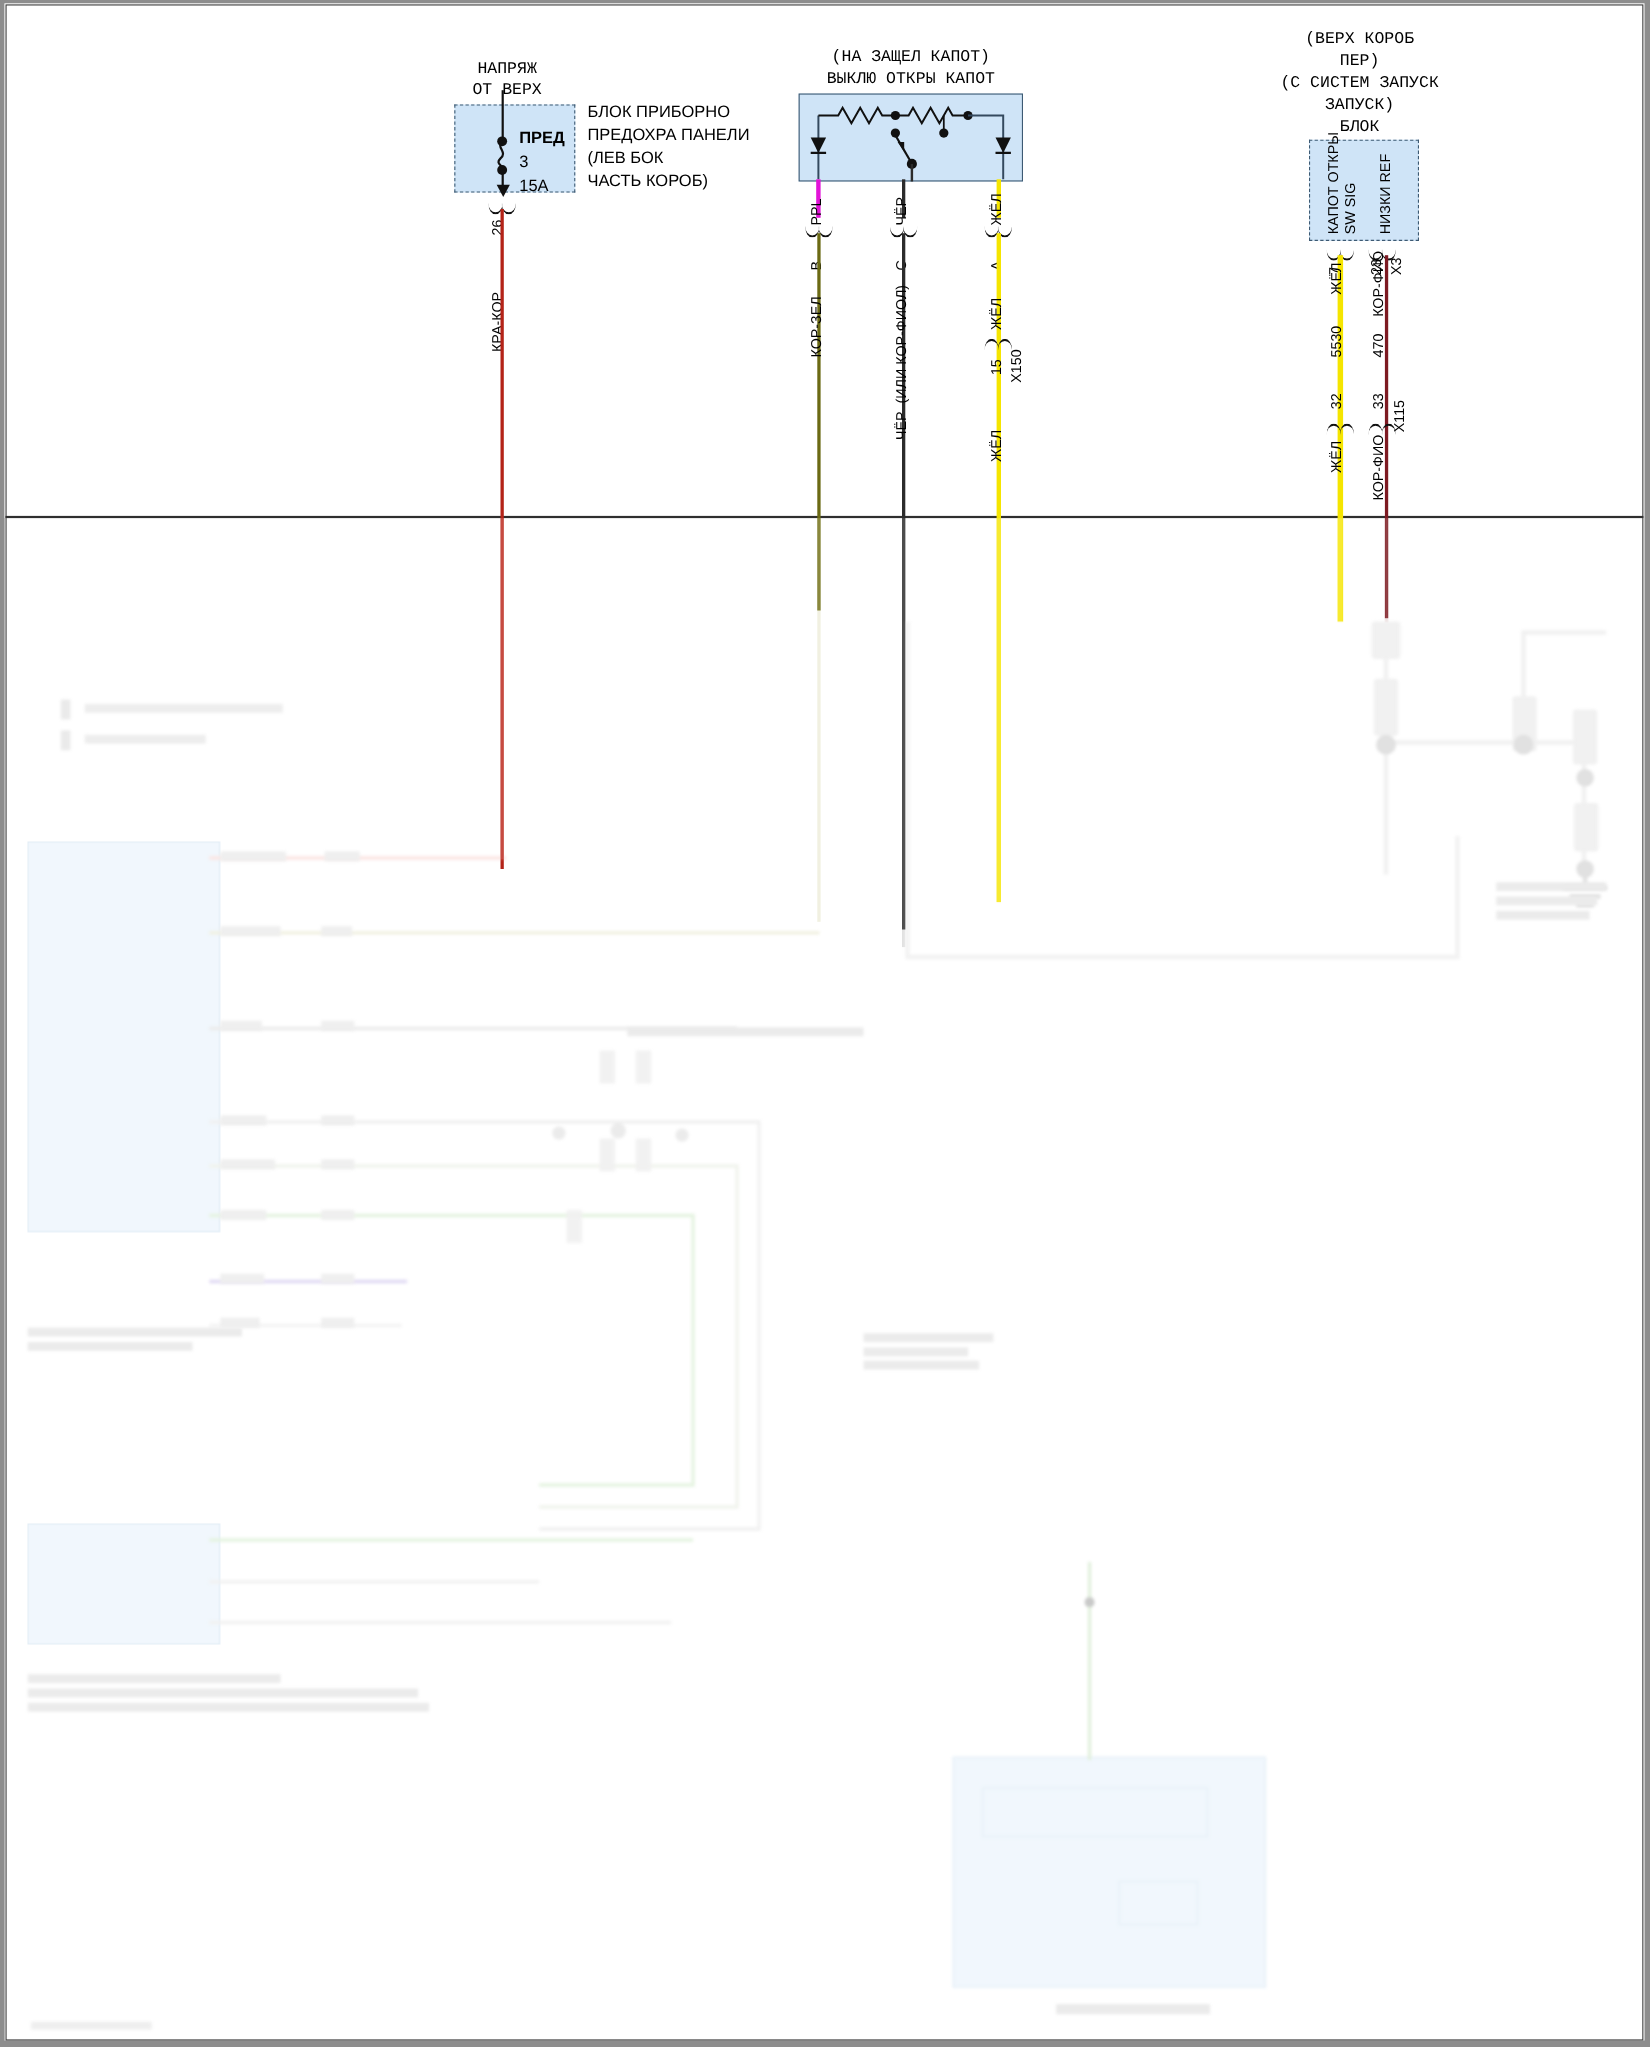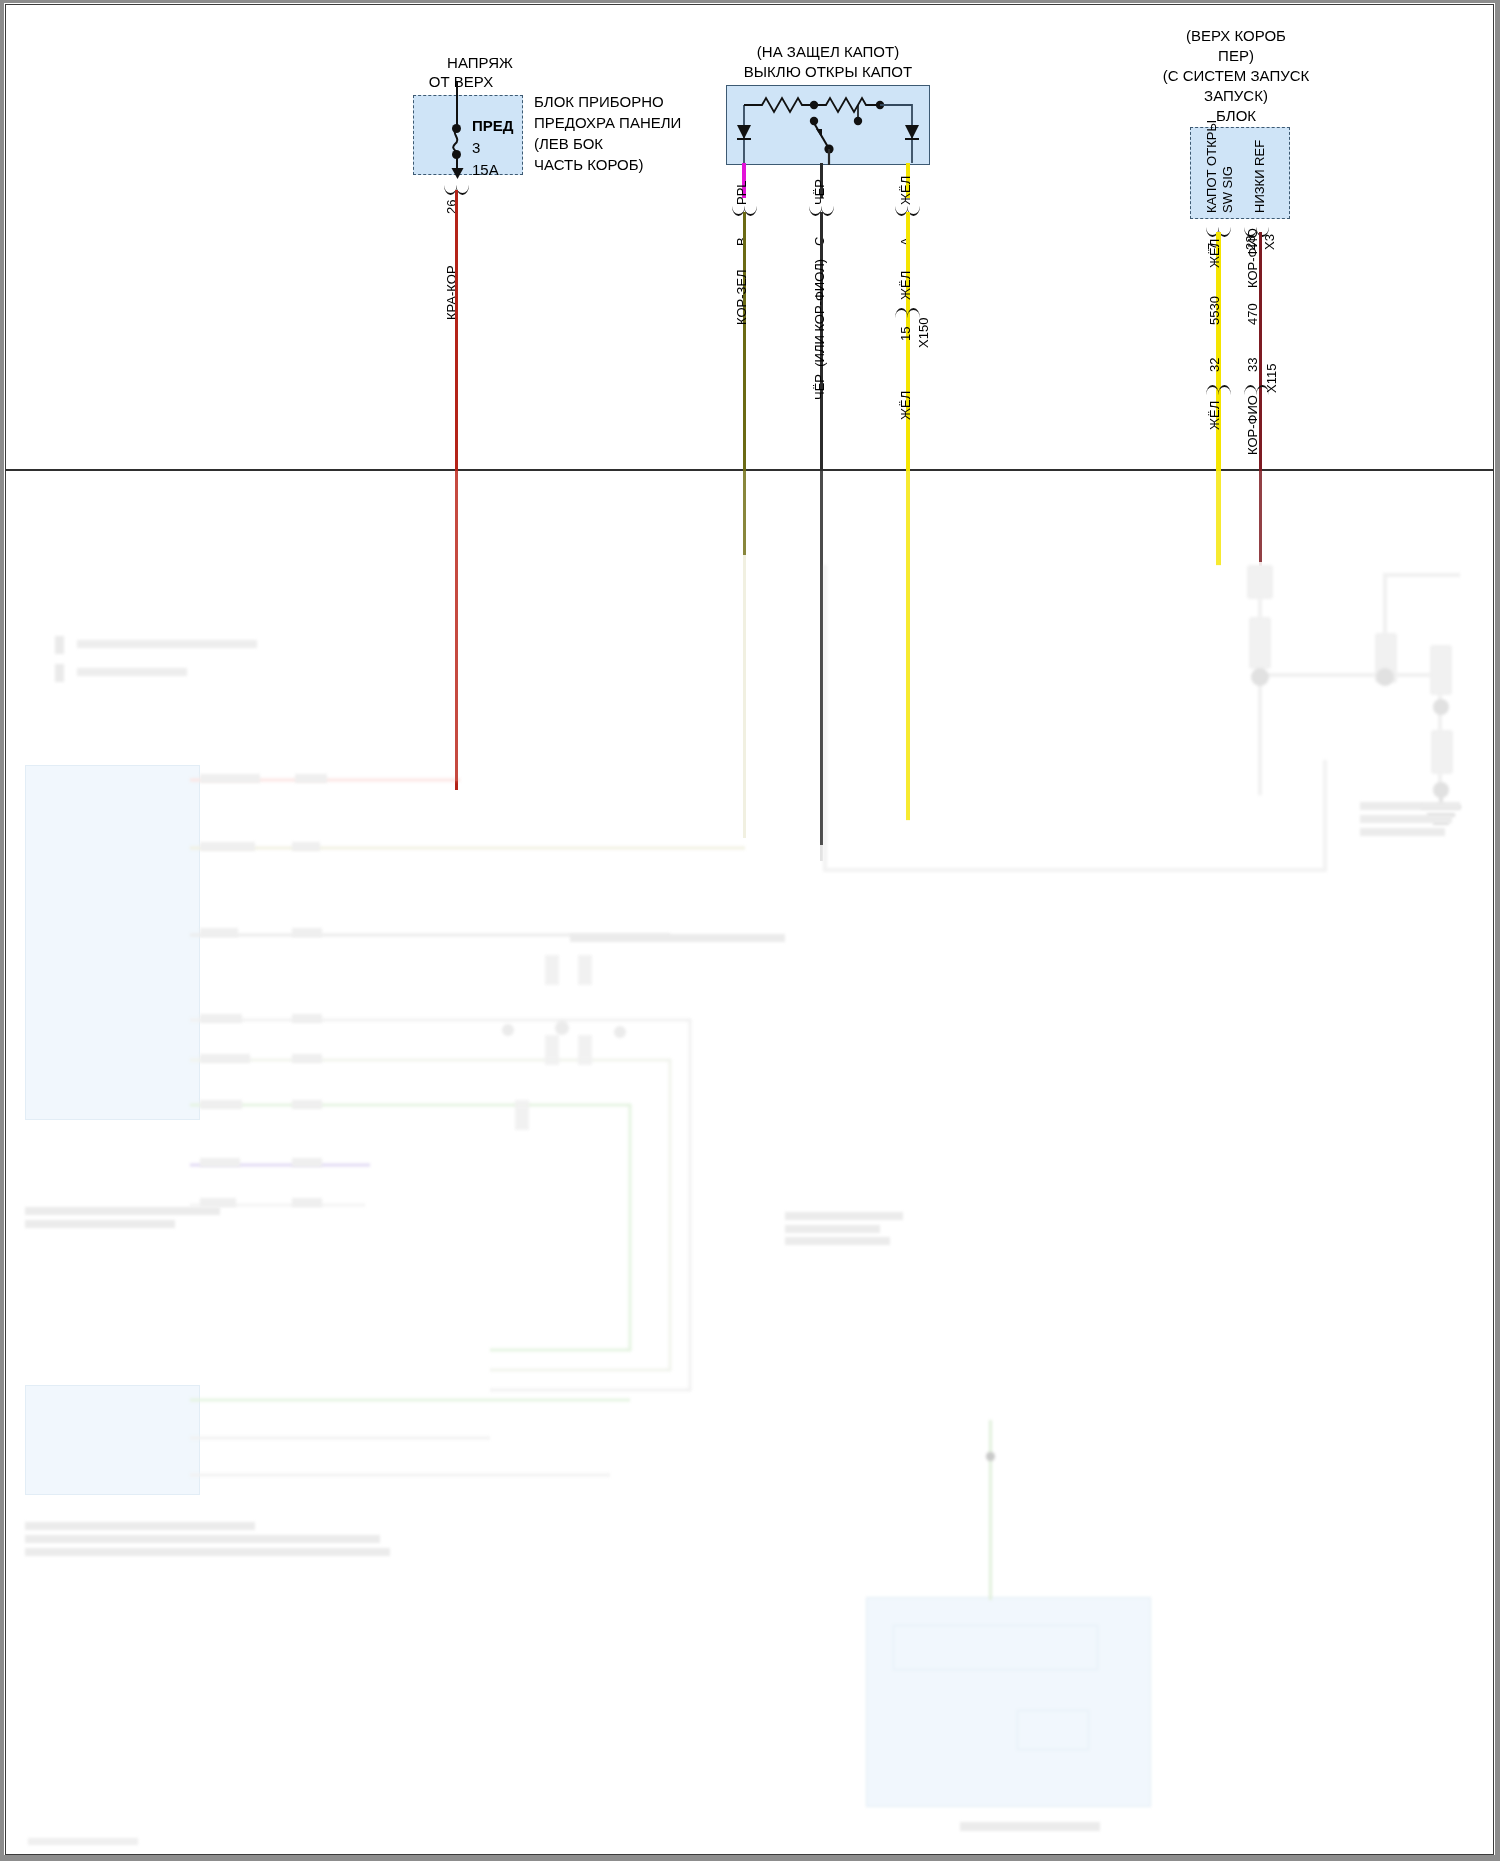--- a/index.html
+++ b/index.html
@@ -12,21 +12,21 @@
   .frame-top{position:absolute;left:0;top:0;width:1500px;height:3px;background:#8d8d8d;}
   .frame-bottom{position:absolute;left:0;bottom:0;width:1500px;height:6px;background:#8d8d8d;}
   .inner-hairline{position:absolute;left:5px;top:4px;width:1489px;height:1851px;border:1px solid #3b3b3b;box-sizing:border-box;}
 
   
   .split-line{position:absolute;left:5px;top:469px;width:1489px;height:2px;background:#2f2f2f;}
   .band-left{position:absolute;left:0;top:471px;width:4px;height:1384px;background:#8d8d8d;}
 
   
   .txt{position:absolute;white-space:pre;color:#000;font-size:14px;line-height:1.25;}
-  .txt.c{text-align:right;transform:translateX(-50%);}
+  .txt.c{text-align:right;transform:translateX(-50%);font-family:Liberation Mono, monospace;}
   .vtxt{position:absolute;white-space:pre;color:#000;font-size:13px;
         transform-origin:0 0;transform:rotate(-90deg);}
   .box{position:absolute;background:#cfe4f7;border:1.6px solid #3d5a73;box-sizing:border-box;}
   .box.dash{border-style:dashed;background:#cfe4f7;}
   .wire{position:absolute;}
   .dot{position:absolute;width:9px;height:9px;border-radius:50%;background:#111;}
 
   
   .conn{position:absolute;width:26px;height:20px;}
   .conn:before,.conn:after{content:"";position:absolute;top:0;width:13px;height:18px;
@@ -45,21 +45,21 @@
 <div id="page">
 
   <div class="frame-top"></div>
   <div class="frame-left"></div>
   <div class="frame-right"></div>
   <div class="frame-bottom"></div>
   <div class="inner-hairline"></div>
   <div class="split-line"></div>
   <div class="band-left"></div>
 
-  <div class="txt c" style="left:461px;top:54px;font-size:15px;margin-left:19px;">НАПРЯЖ</div>
+  <div class="txt c" style="left:461px;top:54px;font-size:15px;">НАПРЯЖ</div>
   <div class="txt c" style="left:461px;top:73px;font-size:15px;">ОТ ВЕРХ</div>
 
   <div class="box dash" style="left:413px;top:95px;width:110px;height:80px;"></div>
 
   <div class="wire" style="left:456px;top:82px;width:2px;height:44px;background:#111;"></div>
   <div class="dot" style="left:452px;top:124px;"></div>
 
   <svg class="wire" style="left:448px;top:128px;" width="16" height="26" viewBox="0 0 16 26">
     <path d="M9 0 C 2 6, 14 10, 7 16 C 2 21, 9 22, 9 26" fill="none" stroke="#111" stroke-width="2"></path>
   </svg>

